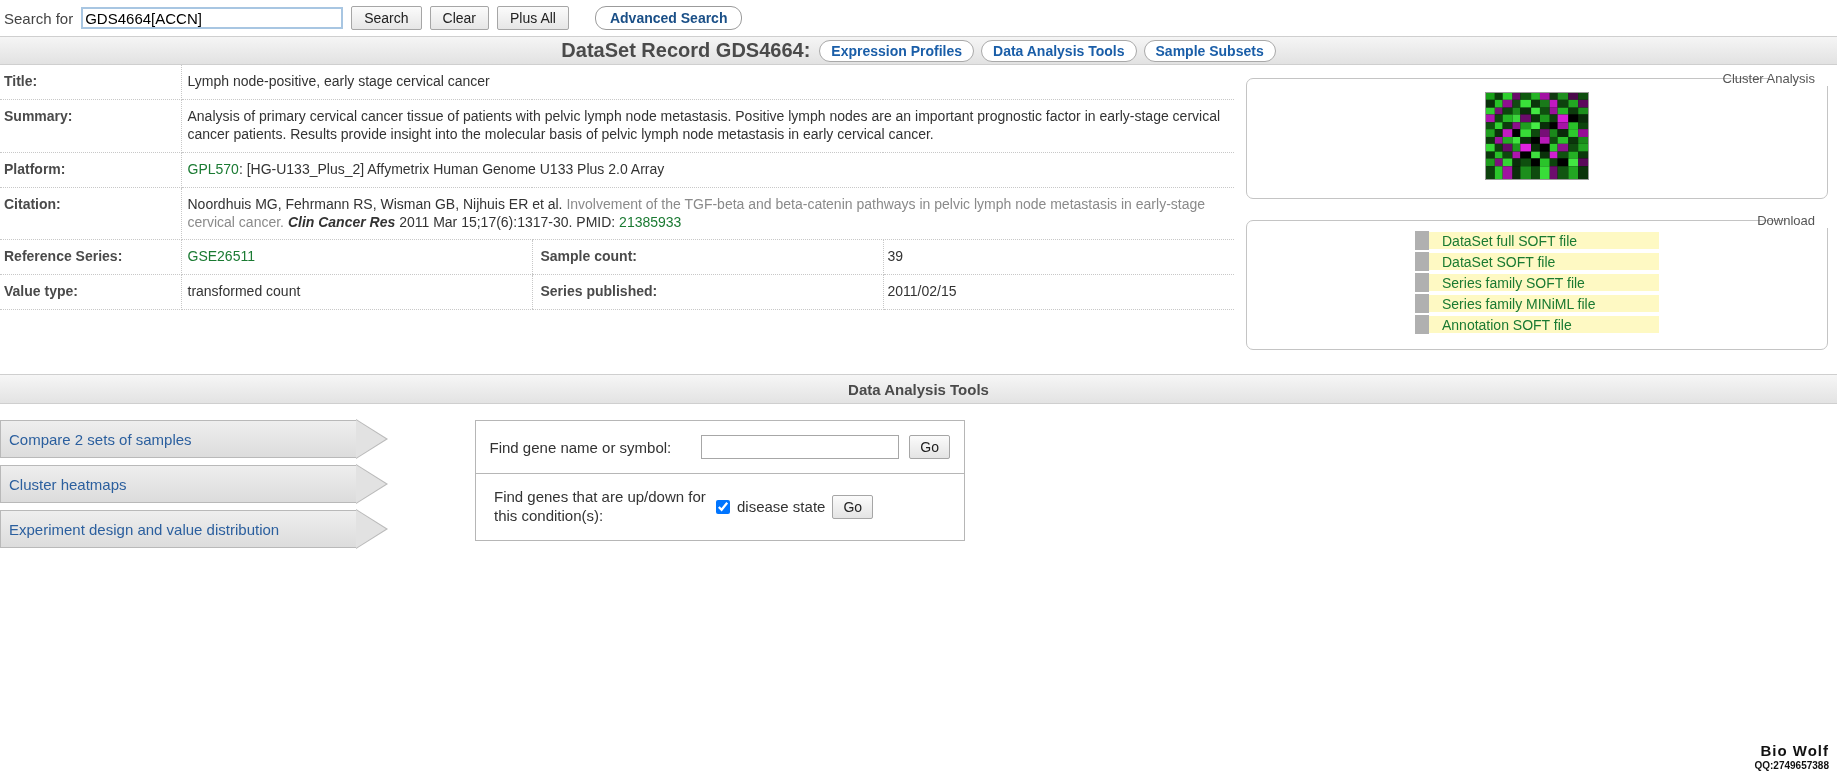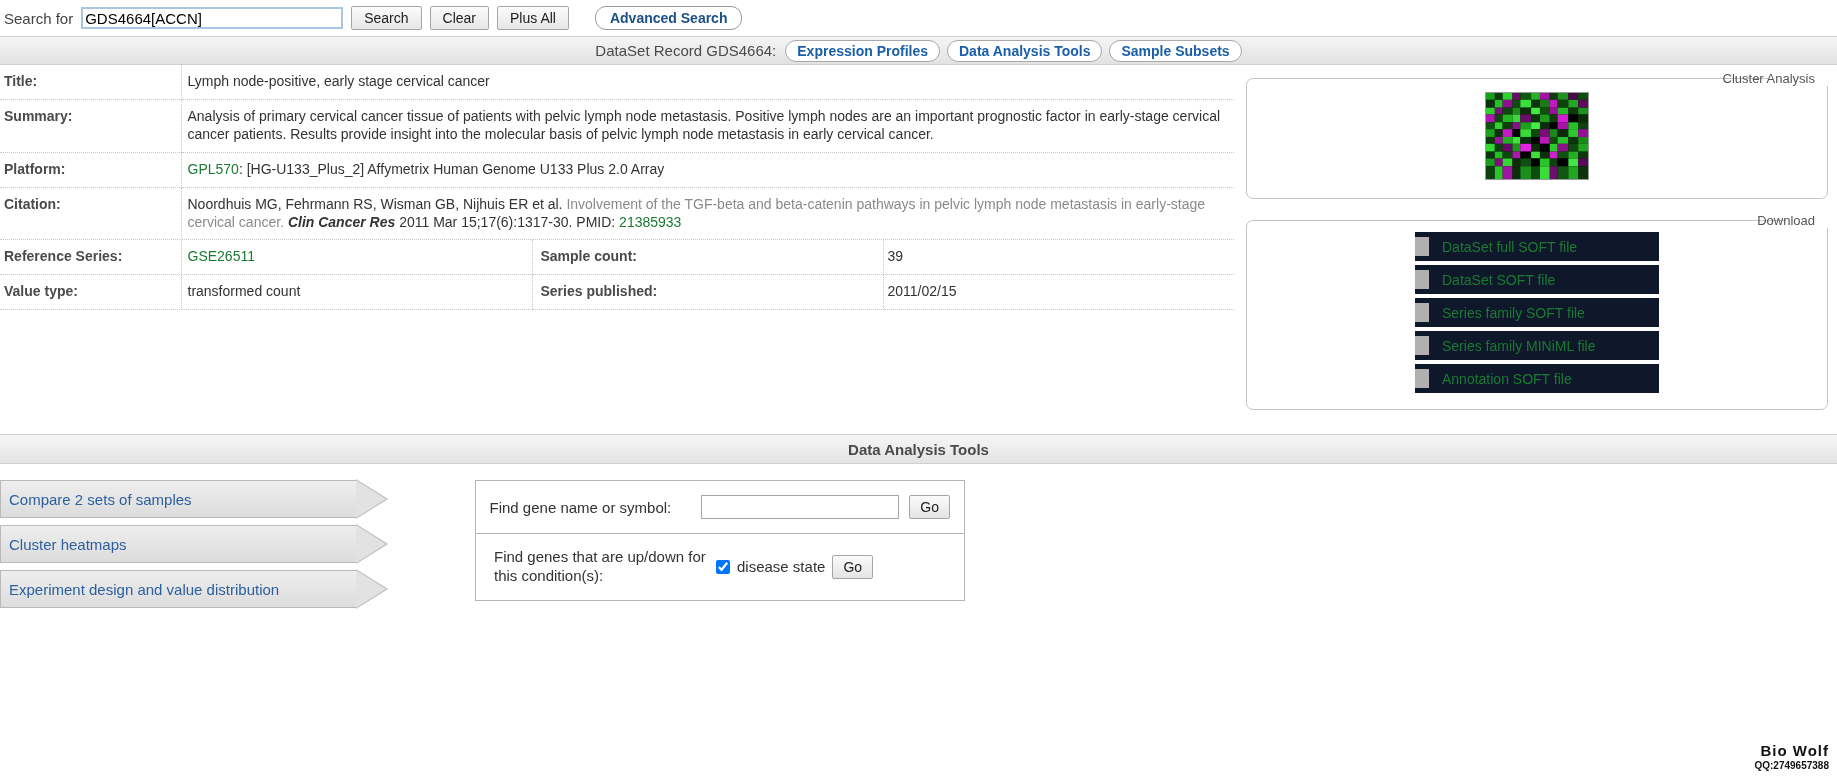--- a/index.html
+++ b/index.html
@@ -65,22 +65,22 @@
     height: 29px;
     background: linear-gradient(#f5f5f5, #e2e2e2);
     border-top: 1px solid #cfcfcf;
     border-bottom: 1px solid #cfcfcf;
     display: flex;
     align-items: center;
     justify-content: center;
     gap: 7px;
   }
   .record-title {
-    font-size: 15px;
-    font-weight: normal;
+    font-size: 20px;
+    font-weight: bold;
     color: #4a4a4a;
     margin-right: 2px;
   }
   .pill {
     font-size: 14px;
     font-weight: bold;
     color: #1a5ea8;
     background: #ffffff;
     border: 1px solid #a9a9a9;
     border-radius: 11px;
@@ -155,24 +155,24 @@
     width: 104px;
     height: 88px;
     margin: 2px auto 0;
     display: block;
     border: 1px solid #999;
   }
   #download-panel { padding-bottom: 12px; }
   .dl-row {
     display: flex;
     align-items: center;
-    height: 29px;
+    height: 17px;
     margin: 0 auto 4px auto;
     width: 244px;
-    background: #0f172a;
+    background: #fef9c3;
   }
   .dl-swatch {
     width: 14px;
     height: 19px;
     background: #b0b0b0;
     flex: 0 0 14px;
   }
   .dl-link {
     font-size: 14px;
     color: #1a7a32;

